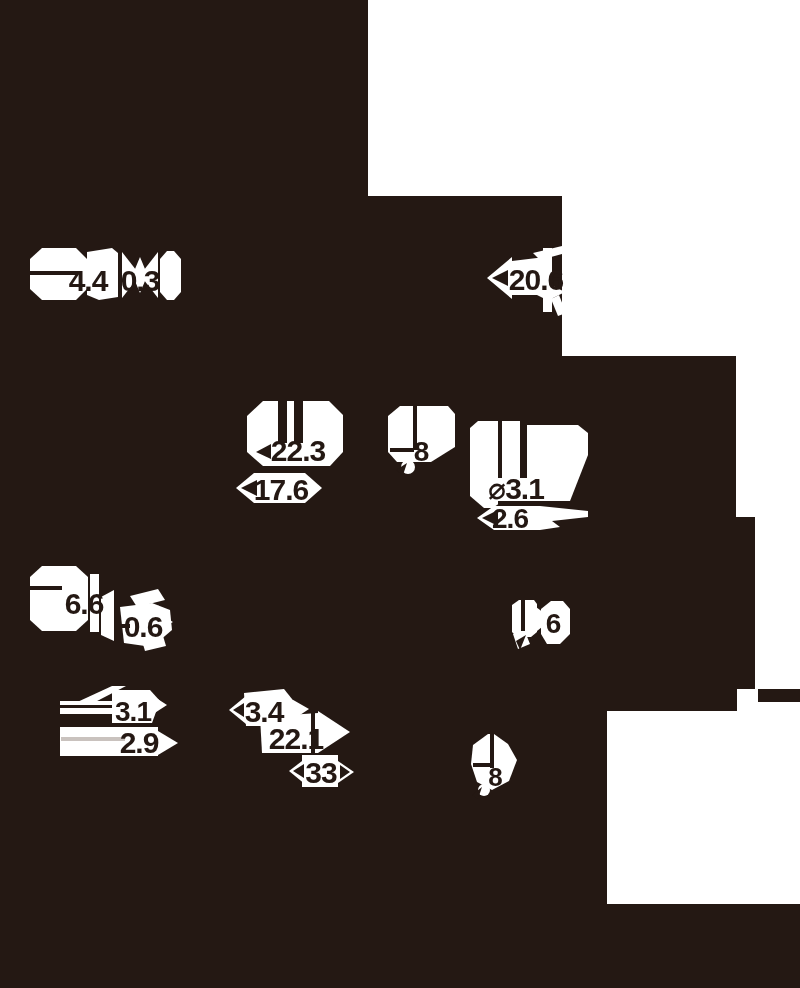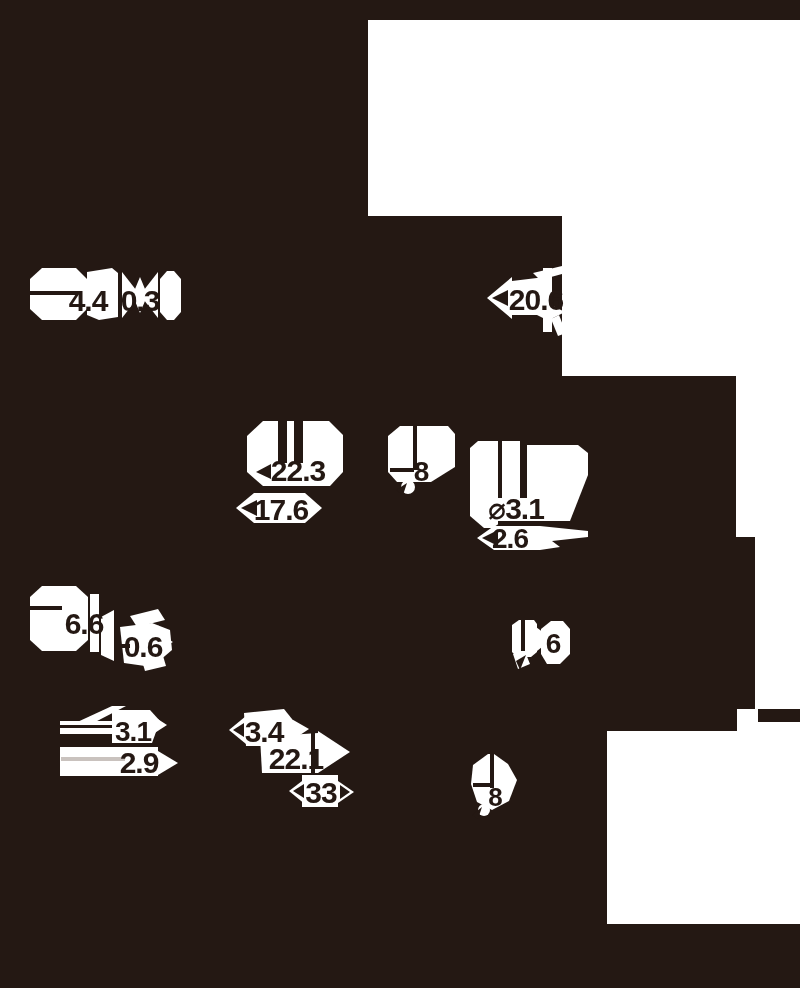--- a/index.html
+++ b/index.html
@@ -1,16 +1,16 @@
 <!DOCTYPE html>
 <html><head>
 <meta charset="utf-8">
 <style>
   html,body{margin:0;padding:0;background:#241813;}
-  #stage{width:800px;height:904px;position:relative;overflow:hidden;margin-top:20px;}
+  #stage{width:800px;height:904px;position:relative;overflow:hidden;}
   svg{display:block;}
   .w{fill:#ffffff;}
   .d{fill:#241813;}
   .g{fill:#c9c2be;}
   text{font-family:"Liberation Sans","DejaVu Sans",sans-serif;font-weight:bold;fill:#241813;text-anchor:middle;letter-spacing:-1px;}
 </style>
 </head>
 <body>
 
 <div id="stage">

